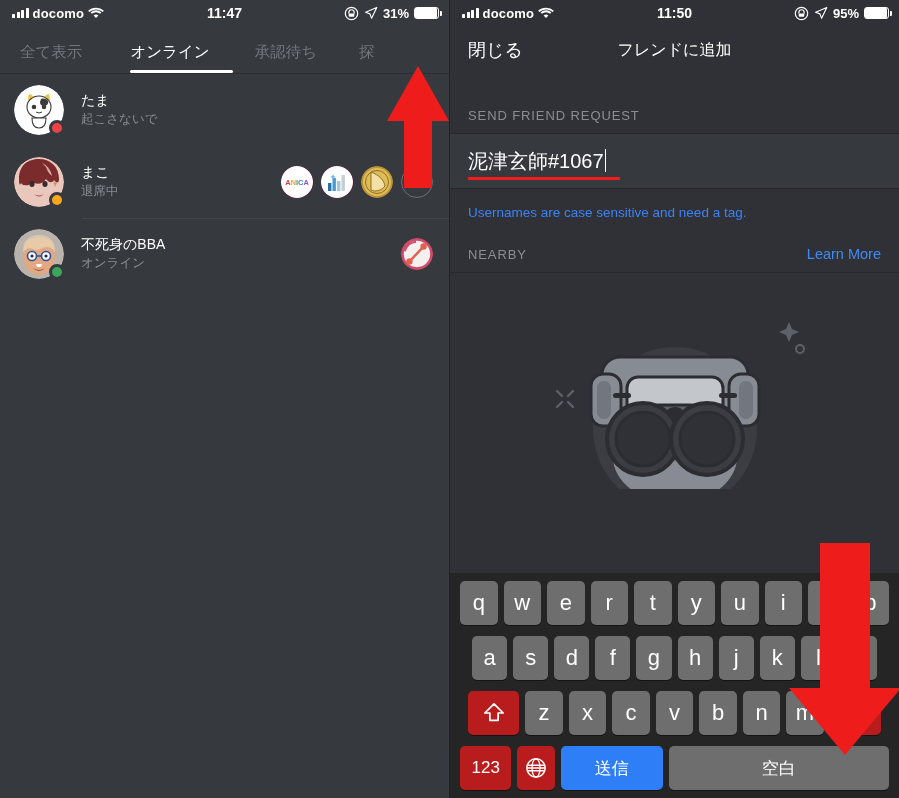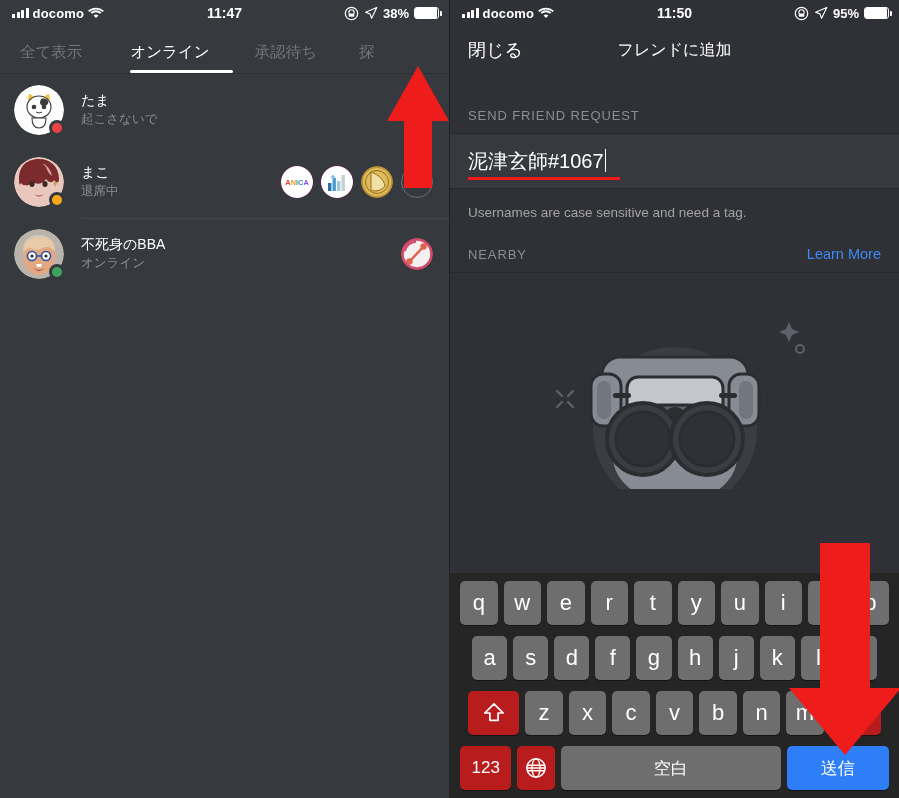--- a/index.html
+++ b/index.html
@@ -62,21 +62,21 @@
   .r-close{ color:#fff; font-size:18px; padding-left:18px; }
   .r-title{ color:#fff; font-size:16px; position:absolute; left:0; right:0; text-align:center;
       pointer-events:none; }
   .sec-label{ color:#8a8e94; font-size:13px; letter-spacing:.9px; padding:34px 0 10px 18px; }
   .input-row{ background:#36393e; border-top:1px solid #26282c; border-bottom:1px solid #26282c;
       height:56px; display:flex; align-items:center; padding:0 18px; position:relative; }
   .input-val{ color:#fff; font-size:20px; position:relative; }
   .caret{ display:inline-block; width:1.5px; height:23px; background:#fff; vertical-align:-4px;
       margin-left:1px; }
   .red-underline{ position:absolute; left:18px; bottom:8px; width:152px; height:3px; background:#f21b1b; }
-  .hint{ color:#a3a3a3; font-size:13.5px; padding:16px 10px 0 18px; }
+  .hint{ color:#3b82f6; font-size:13.5px; padding:16px 10px 0 18px; }
   .nearby-row{ display:flex; align-items:center; padding:26px 18px 10px 18px; }
   .nearby-label{ color:#8a8e94; font-size:13px; letter-spacing:.9px; }
   .learn{ margin-left:auto; color:#3d8bf5; font-size:14.5px; }
   .illus{ flex:1; position:relative; border-top:1px solid #26282c; overflow:hidden; }
   .illus svg{ position:absolute; left:50%; transform:translateX(-50%); top:6px; }
 
   
   .keyboard{ background:#252525; flex:none; padding:8px 3px 6px; }
   .krow{ display:flex; justify-content:center; gap:6px; margin-bottom:11px; }
   .krow:last-child{ margin-bottom:2px; }
@@ -118,21 +118,21 @@
       <div class="sb-time">11:47</div>
       <div class="sb-right">
         <svg width="15" height="15" viewBox="0 0 16 16">
           <circle cx="8" cy="8" r="6.6" fill="none" stroke="#fff" stroke-width="1.3"></circle>
           <path d="M5.2 8.3V6.8a2.8 2.8 0 0 1 5.6 0v1.5" fill="none" stroke="#fff" stroke-width="1.2"></path>
           <rect x="5" y="8" width="6" height="3.4" rx="1" fill="#fff"></rect>
         </svg>
         <svg width="14" height="14" viewBox="0 0 16 16">
           <path d="M14.6 1.6 1.8 7.1l5 1.9 1.9 5 5.9-12.4z" fill="none" stroke="#fff" stroke-width="1.3" stroke-linejoin="round"></path>
         </svg>
-        <span class="pct">38%</span>
+        <span class="pct">31%</span>
         <span class="batt">
             <b style="width:96%"></b>
           </span>
       </div>
     </div>
 
 
     <div class="tabs">
       <div class="tab" style="margin-left:20px">全て表示</div>
       <div class="tab active" style="margin-left:48px">オンライン</div>
@@ -390,22 +390,22 @@
 
       <div class="krow r4">
         <div class="key dark num">123</div>
         <div class="key dark">
           <svg width="22" height="22" viewBox="0 0 24 24">
             <circle cx="12" cy="12" r="10" fill="none" stroke="#fff" stroke-width="1.6"></circle>
             <ellipse cx="12" cy="12" rx="4.4" ry="10" fill="none" stroke="#fff" stroke-width="1.4"></ellipse>
             <path d="M2.4 9h19.2M2.4 15h19.2M2 12h20" stroke="#fff" stroke-width="1.4"></path>
           </svg>
         </div>
+        <div class="key send">送信</div>
         <div class="key space">空白</div>
-        <div class="key send">送信</div>
       </div>
     </div>
 
     <div class="arrow" style="left:339px; top:543px;">
       <svg width="112" height="212" viewBox="0 0 112 212">
         <path d="M31 0 H81 V145 H112 L56 212 L0 145 H31 Z" fill="#ef1c1c"></path>
       </svg>
     </div>
   </div>
 </div>

